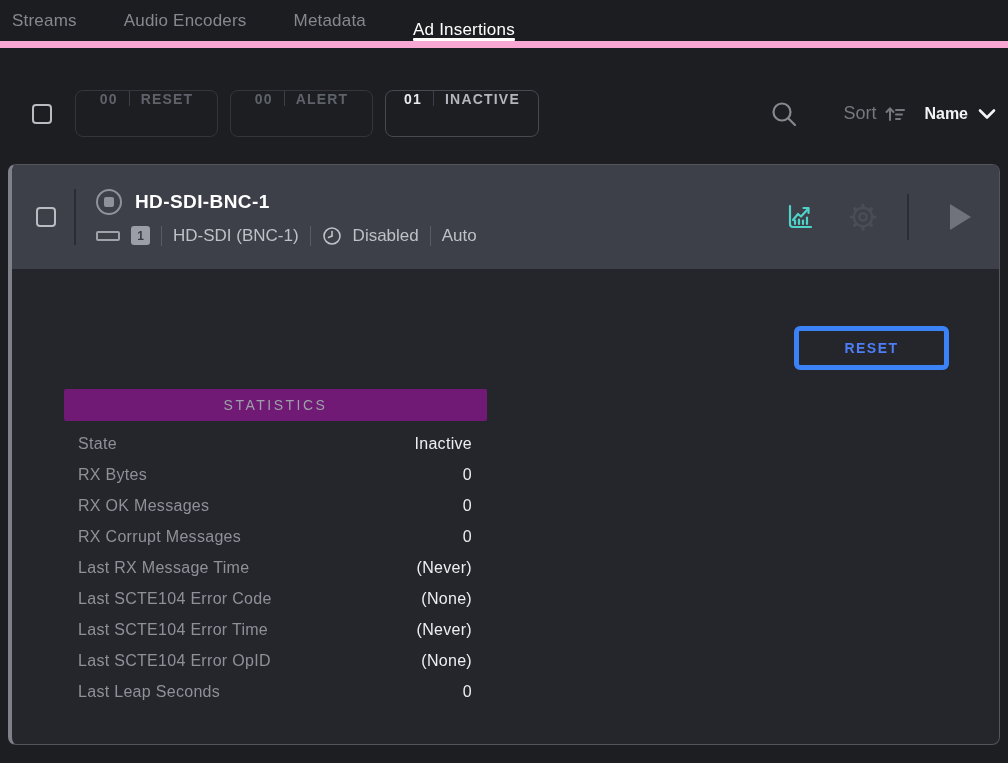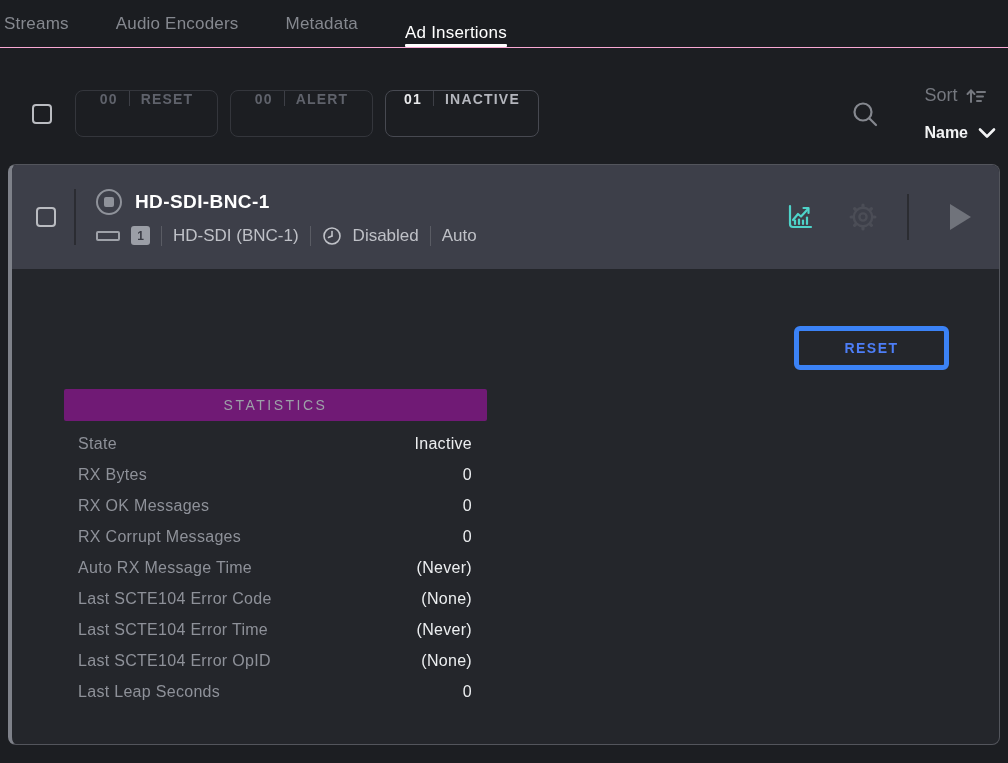--- a/index.html
+++ b/index.html
@@ -6,21 +6,21 @@
   html,body { width:1008px; height:763px; overflow:hidden; }
   body {
     background:#1c1e22;
     font-family:"Liberation Sans","DejaVu Sans",sans-serif;
     -webkit-font-smoothing:antialiased;
   }
 
   
   .tabbar {
     height:48px; display:flex; align-items:stretch; gap:47px;
-    padding:0 4px; border-bottom:1px solid #f9a8d4; background:#1b1d21;
+    padding:0 12px; border-bottom:7px solid #f9a8d4; background:#1b1d21;
   }
   .tab {
     position:relative; display:flex; align-items:center;
     font-size:17px; color:#85888f; cursor:pointer; letter-spacing:0.2px;
   }
   .tab.active { color:#ffffff;margin-top:18px; }
   .tab.active::after {
     content:""; position:absolute; left:0; right:0; bottom:0;
     height:3px; background:#ffffff; border-radius:1px;
   }
@@ -42,21 +42,21 @@
     font-size:14px; font-weight:bold; letter-spacing:1.2px;
   }
   .counter-btn .count { color:#5f626b; }
   .counter-btn .sep { width:1px; height:15px; background:#3d3f46; }
   .counter-btn .lbl { color:#5f626b; }
   .counter-btn.hl { border-color:#474951; }
   .counter-btn.hl .count { color:#e9eaec; }
   .counter-btn.hl .lbl { color:#b4b6bd; }
 
   .search-wrap { margin-left:auto; display:flex; align-items:center; cursor:pointer; }
-  .sort-wrap { margin-left:44px; display:flex; flex-direction:column; gap:18px; }
+  .sort-wrap { margin-left:44px; display:flex; flex-direction:row; gap:18px; }
   .sort-row1 { display:flex; align-items:center; gap:8px; color:#75787f; font-size:18px; cursor:pointer; }
   .sort-row2 { display:flex; align-items:center; gap:10px; color:#f2f3f4; font-size:16px; font-weight:bold; cursor:pointer; }
 
   
   .card {
     margin:27px 8px 0; height:581px;
     border:1px solid #53555c; border-left:4px solid #7e8189;
     border-radius:8px; overflow:hidden; background:#24262b;
   }
   .card-header {
@@ -253,21 +253,21 @@
         </div>
         <div class="stat-row">
           <span class="sl">RX OK Messages</span>
           <span class="sv">0</span>
         </div>
         <div class="stat-row">
           <span class="sl">RX Corrupt Messages</span>
           <span class="sv">0</span>
         </div>
         <div class="stat-row">
-          <span class="sl">Auto RX Message Time</span>
+          <span class="sl">Last RX Message Time</span>
           <span class="sv">(Never)</span>
         </div>
         <div class="stat-row">
           <span class="sl">Last SCTE104 Error Code</span>
           <span class="sv">(None)</span>
         </div>
         <div class="stat-row">
           <span class="sl">Last SCTE104 Error Time</span>
           <span class="sv">(Never)</span>
         </div>

